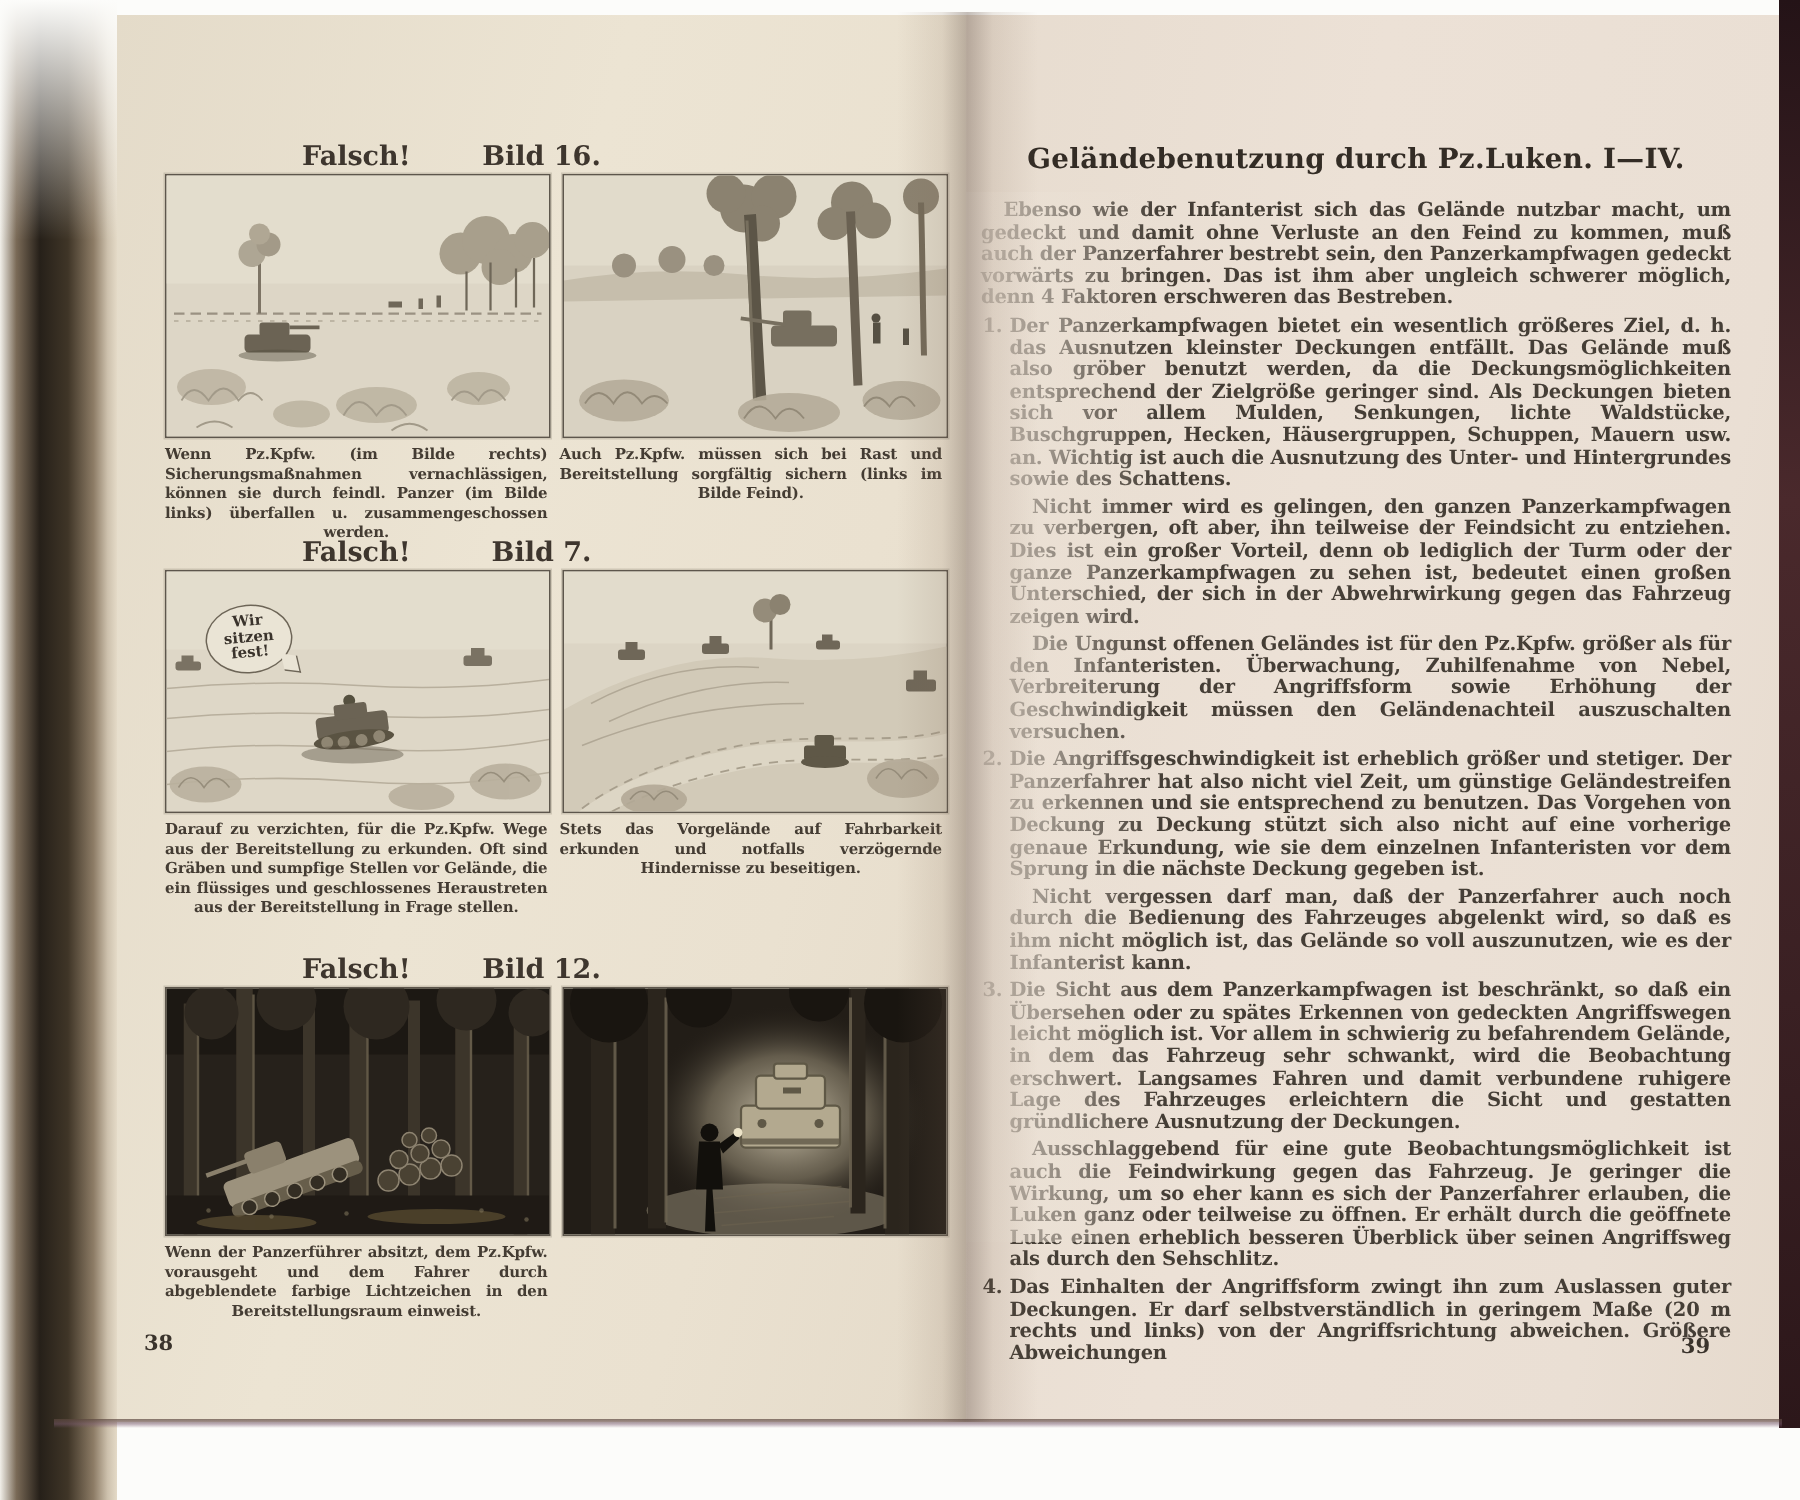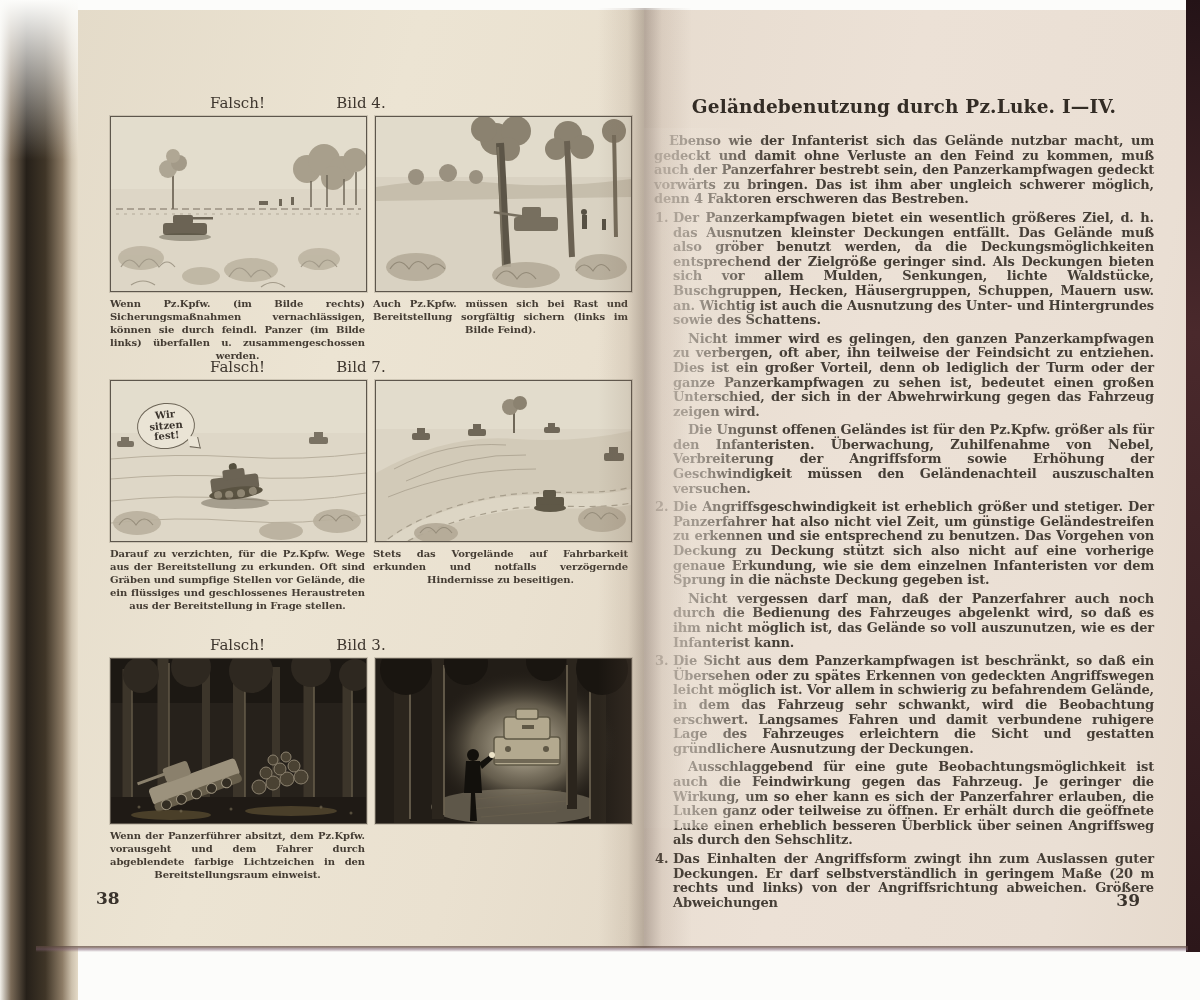--- a/index.html
+++ b/index.html
@@ -38,21 +38,21 @@
     background:linear-gradient(105deg,#e3dac8 0%, #ece4d3 45%, #eae1d0 75%, #e5dbca 100%);
   }
   .page-right{
     left:644px;width:542px;
     background:linear-gradient(100deg,#e7dccf 0%, #ece1d6 40%, #eadfd4 80%, #e6dacd 100%);
   }
 
   
   .fig-section{position:absolute;left:0;width:608px;}
   .fig-header{position:relative;margin-left:74px;width:518px;height:17px;
-    font-size:15px;font-weight:normal;color:#3e362e;}
+    font-size:18px;font-weight:bold;color:#3e362e;}
   .fig-header span{position:absolute;top:0;display:block;text-align:center;}
   .h-falsch{left:0;width:255px;}
   .h-bild{left:186px;width:130px;}
   .h-richtig{left:263px;width:255px;margin-top:24px;}
 
   .fig-row{display:flex;gap:8px;margin-left:74px;width:518px;margin-top:5px;}
   figure{margin:0;position:relative;width:255px;border:1px solid #5d564c;
     box-shadow:0 0 0 1px rgba(120,110,95,0.25);background:#d9d2c2;}
   figure svg{display:block;}
 
@@ -66,21 +66,21 @@
     display:flex;align-items:center;justify-content:center;text-align:center;
     font-size:10px;line-height:10.5px;font-weight:bold;color:#3a332c;
     transform:rotate(-5deg);padding:3px;box-sizing:border-box;z-index:3;
   }
   .bubble::after{
     content:"";position:absolute;right:-4px;bottom:-2px;width:10px;height:10px;
     background:#eae4d5;border-right:1.5px solid #6d6557;border-bottom:1.5px solid #6d6557;
     transform:rotate(12deg) skew(20deg);
   }
 
-  .pagenum{font-size:17px;font-weight:bold;color:#3a332c;position:absolute;}
+  .pagenum{font-size:14px;font-weight:bold;color:#3a332c;position:absolute;}
   .pagenum-left{left:60px;top:878px;}
   .pagenum-right{right:46px;top:880px;margin-left:28px;}
 
   
   .rp-title{
     position:absolute;left:10px;top:86px;width:500px;text-align:center;
     font-size:18.5px;font-weight:bold;color:#332c25;letter-spacing:0.2px;
   }
   .rp-body{position:absolute;left:10px;top:124px;width:500px;
     font-size:13px;line-height:14.6px;font-weight:bold;color:#453e36;
@@ -98,21 +98,21 @@
 </head>
 <body>
 
 <div class="book">
 
   <div class="page page-left">
 
     <div class="fig-section" style="top:84px">
       <div class="fig-header">
         <span class="h-falsch">Falsch!</span>
-        <span class="h-bild">Bild 4.</span>
+        <span class="h-bild">Bild 16.</span>
         <span class="h-richtig">Richtig!</span>
       </div>
       <div class="fig-row">
         <figure>
           <svg viewBox="0 0 255 174" width="255" height="174">
             <rect width="255" height="174" fill="#ddd6c6"></rect>
             <rect width="255" height="72" fill="#e3ddcd"></rect>
             <path d="M5 92 H250" stroke="#9a9182" stroke-width="1.5" stroke-dasharray="7 4" fill="none"></path>
             <path d="M5 97 H250" stroke="#b3aa99" stroke-width="1" stroke-dasharray="3 5" fill="none"></path>
             <path d="M62 92 V58" stroke="#7d7465" stroke-width="2" fill="none"></path>
@@ -302,21 +302,21 @@
       </div>
       <div class="cap-row">
         <div class="cap">Darauf zu verzichten, für die Pz.Kpfw. Wege aus der Bereitstellung zu erkunden. Oft sind Gräben und sumpfige Stellen vor Gelände, die ein flüssiges und geschlossenes Heraustreten aus der Bereitstellung in Frage stellen.</div>
         <div class="cap">Stets das Vorgelände auf Fahrbarkeit erkunden und notfalls verzögernde Hindernisse zu beseitigen.</div>
       </div>
     </div>
 
     <div class="fig-section" style="top:626px">
       <div class="fig-header">
         <span class="h-falsch">Falsch!</span>
-        <span class="h-bild">Bild 3.</span>
+        <span class="h-bild">Bild 12.</span>
         <span class="h-richtig">Richtig!</span>
       </div>
       <div class="fig-row">
         <figure>
           <svg viewBox="0 0 255 164" width="255" height="164">
             <rect width="255" height="164" fill="#26211b"></rect>
             <rect width="255" height="44" fill="#1c1813"></rect>
             <g stroke="#3c352a" fill="none">
               <path d="M16 164 V10" stroke-width="9"></path>
               <path d="M52 150 V0" stroke-width="11"></path>
@@ -435,21 +435,21 @@
       </div>
       <div class="cap-row">
         <div class="cap">Wenn der Panzerführer absitzt, dem Pz.Kpfw. vorausgeht und dem Fahrer durch abgeblendete farbige Lichtzeichen in den Bereitstellungsraum einweist.</div>
       </div>
     </div>
 
     <div class="pagenum pagenum-left">38</div>
   </div>
 
   <div class="page page-right">
-    <div class="rp-title">Geländebenutzung durch Pz.Luke. I—IV.</div>
+    <div class="rp-title">Geländebenutzung durch Pz.Luken. I—IV.</div>
 
     <div class="rp-body">
       <p class="para intro">Ebenso wie der Infanterist sich das Gelände nutzbar macht, um gedeckt und damit ohne Verluste an den Feind zu kommen, muß auch der Panzerfahrer bestrebt sein, den Panzerkampfwagen gedeckt vorwärts zu bringen. Das ist ihm aber ungleich schwerer möglich, denn 4 Faktoren erschweren das Bestreben.</p>
 
       <div class="para item">
         <span class="num">1.</span><span>Der Panzerkampfwagen bietet ein wesentlich größeres Ziel, d. h. das Ausnutzen kleinster Deckungen entfällt. Das Gelände muß also gröber benutzt werden, da die Deckungsmöglichkeiten entsprechend der Zielgröße geringer sind. Als Deckungen bieten sich vor allem Mulden, Senkungen, lichte Waldstücke, Buschgruppen, Hecken, Häusergruppen, Schuppen, Mauern usw. an. Wichtig ist auch die Ausnutzung des Unter- und Hintergrundes sowie des Schattens.</span>
       </div>
       <p class="para sub">Nicht immer wird es gelingen, den ganzen Panzerkampfwagen zu verbergen, oft aber, ihn teilweise der Feindsicht zu entziehen. Dies ist ein großer Vorteil, denn ob lediglich der Turm oder der ganze Panzerkampfwagen zu sehen ist, bedeutet einen großen Unterschied, der sich in der Abwehrwirkung gegen das Fahrzeug zeigen wird.</p>
       <p class="para sub">Die Ungunst offenen Geländes ist für den Pz.Kpfw. größer als für den Infanteristen. Überwachung, Zuhilfenahme von Nebel, Verbreiterung der Angriffsform sowie Erhöhung der Geschwindigkeit müssen den Geländenachteil auszuschalten versuchen.</p>
 

